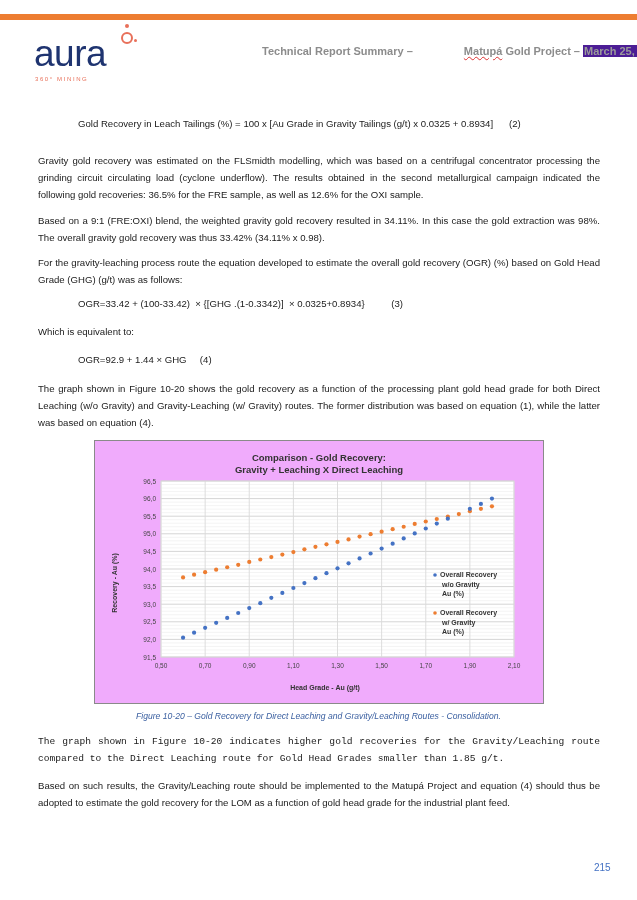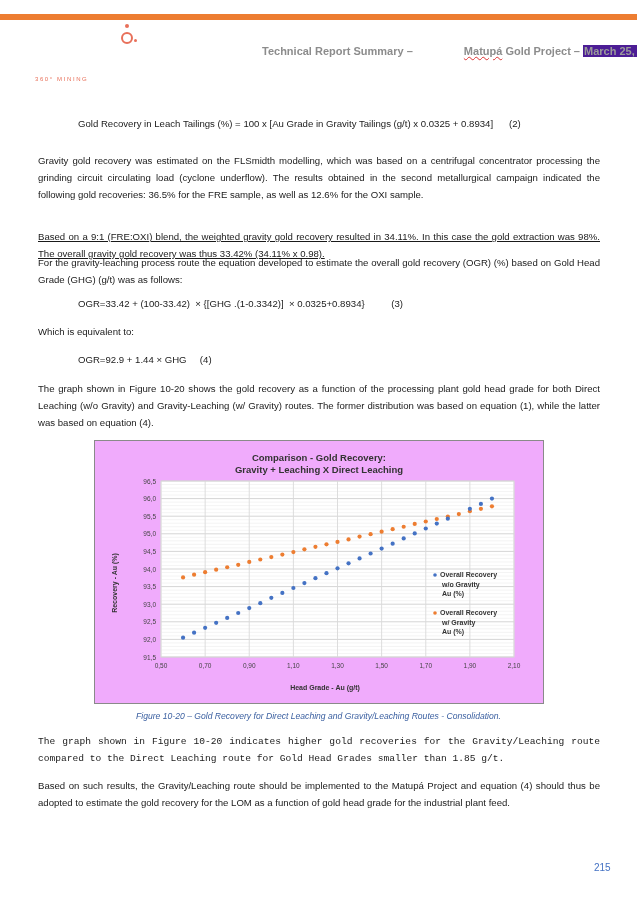--- a/index.html
+++ b/index.html
@@ -24,29 +24,30 @@
 </style>
 </head>
 <body>
 
 <div class="topbar"></div>
 
 <div class="logo">
   <span class="logo-dot1"></span>
   <span class="logo-o"></span>
   <span class="logo-dot2"></span>
+  <span class="logo-word">aura</span>
   <span class="logo-sub">360° MINING</span>
 </div>
 
 <div class="header-title"><span>Technical Report Summary – </span><span class="proj">Matupá</span><span> Gold Project – </span><span class="date">March 25, 2026</span></div>
 
 <div class="eq" style="left:78px; top:118px;">Gold Recovery in Leach Tailings (%) = 100 x [Au Grade in Gravity Tailings (g/t) x 0.0325 + 0.8934]      (2)</div>
 
 <div class="p" style="top:152px;">Gravity gold recovery was estimated on the FLSmidth modelling, which was based on a centrifugal concentrator processing the grinding circuit circulating load (cyclone underflow). The results obtained in the second metallurgical campaign indicated the following gold recoveries: 36.5% for the FRE sample, as well as 12.6% for the OXI sample.</div>
-<div class="p" style="top:228px;text-decoration:underline;">Based on a 9:1 (FRE:OXI) blend, the weighted gravity gold recovery resulted in 34.11%. In this case the gold extraction was 98%. The overall gravity gold recovery was thus 33.42% (34.11% x 0.98).</div>
+<div class="p" style="top:212px;">Based on a 9:1 (FRE:OXI) blend, the weighted gravity gold recovery resulted in 34.11%. In this case the gold extraction was 98%. The overall gravity gold recovery was thus 33.42% (34.11% x 0.98).</div>
 <div class="p" style="top:254px;">For the gravity-leaching process route the equation developed to estimate the overall gold recovery (OGR) (%) based on Gold Head Grade (GHG) (g/t) was as follows:</div>
 
 <div class="eq" style="left:78px; top:298px;">OGR=33.42 + (100-33.42)  × {[GHG .(1-0.3342)]  × 0.0325+0.8934}          (3)</div>
 
 <div class="p" style="top:323px;">Which is equivalent to:</div>
 
 <div class="eq" style="left:78px; top:354px;">OGR=92.9 + 1.44 × GHG     (4)</div>
 
 <div class="p" style="top:380px;">The graph shown in Figure 10-20 shows the gold recovery as a function of the processing plant gold head grade for both Direct Leaching (w/o Gravity) and Gravity-Leaching (w/ Gravity) routes. The former distribution was based on equation (1), while the latter was based on equation (4).</div>
 

